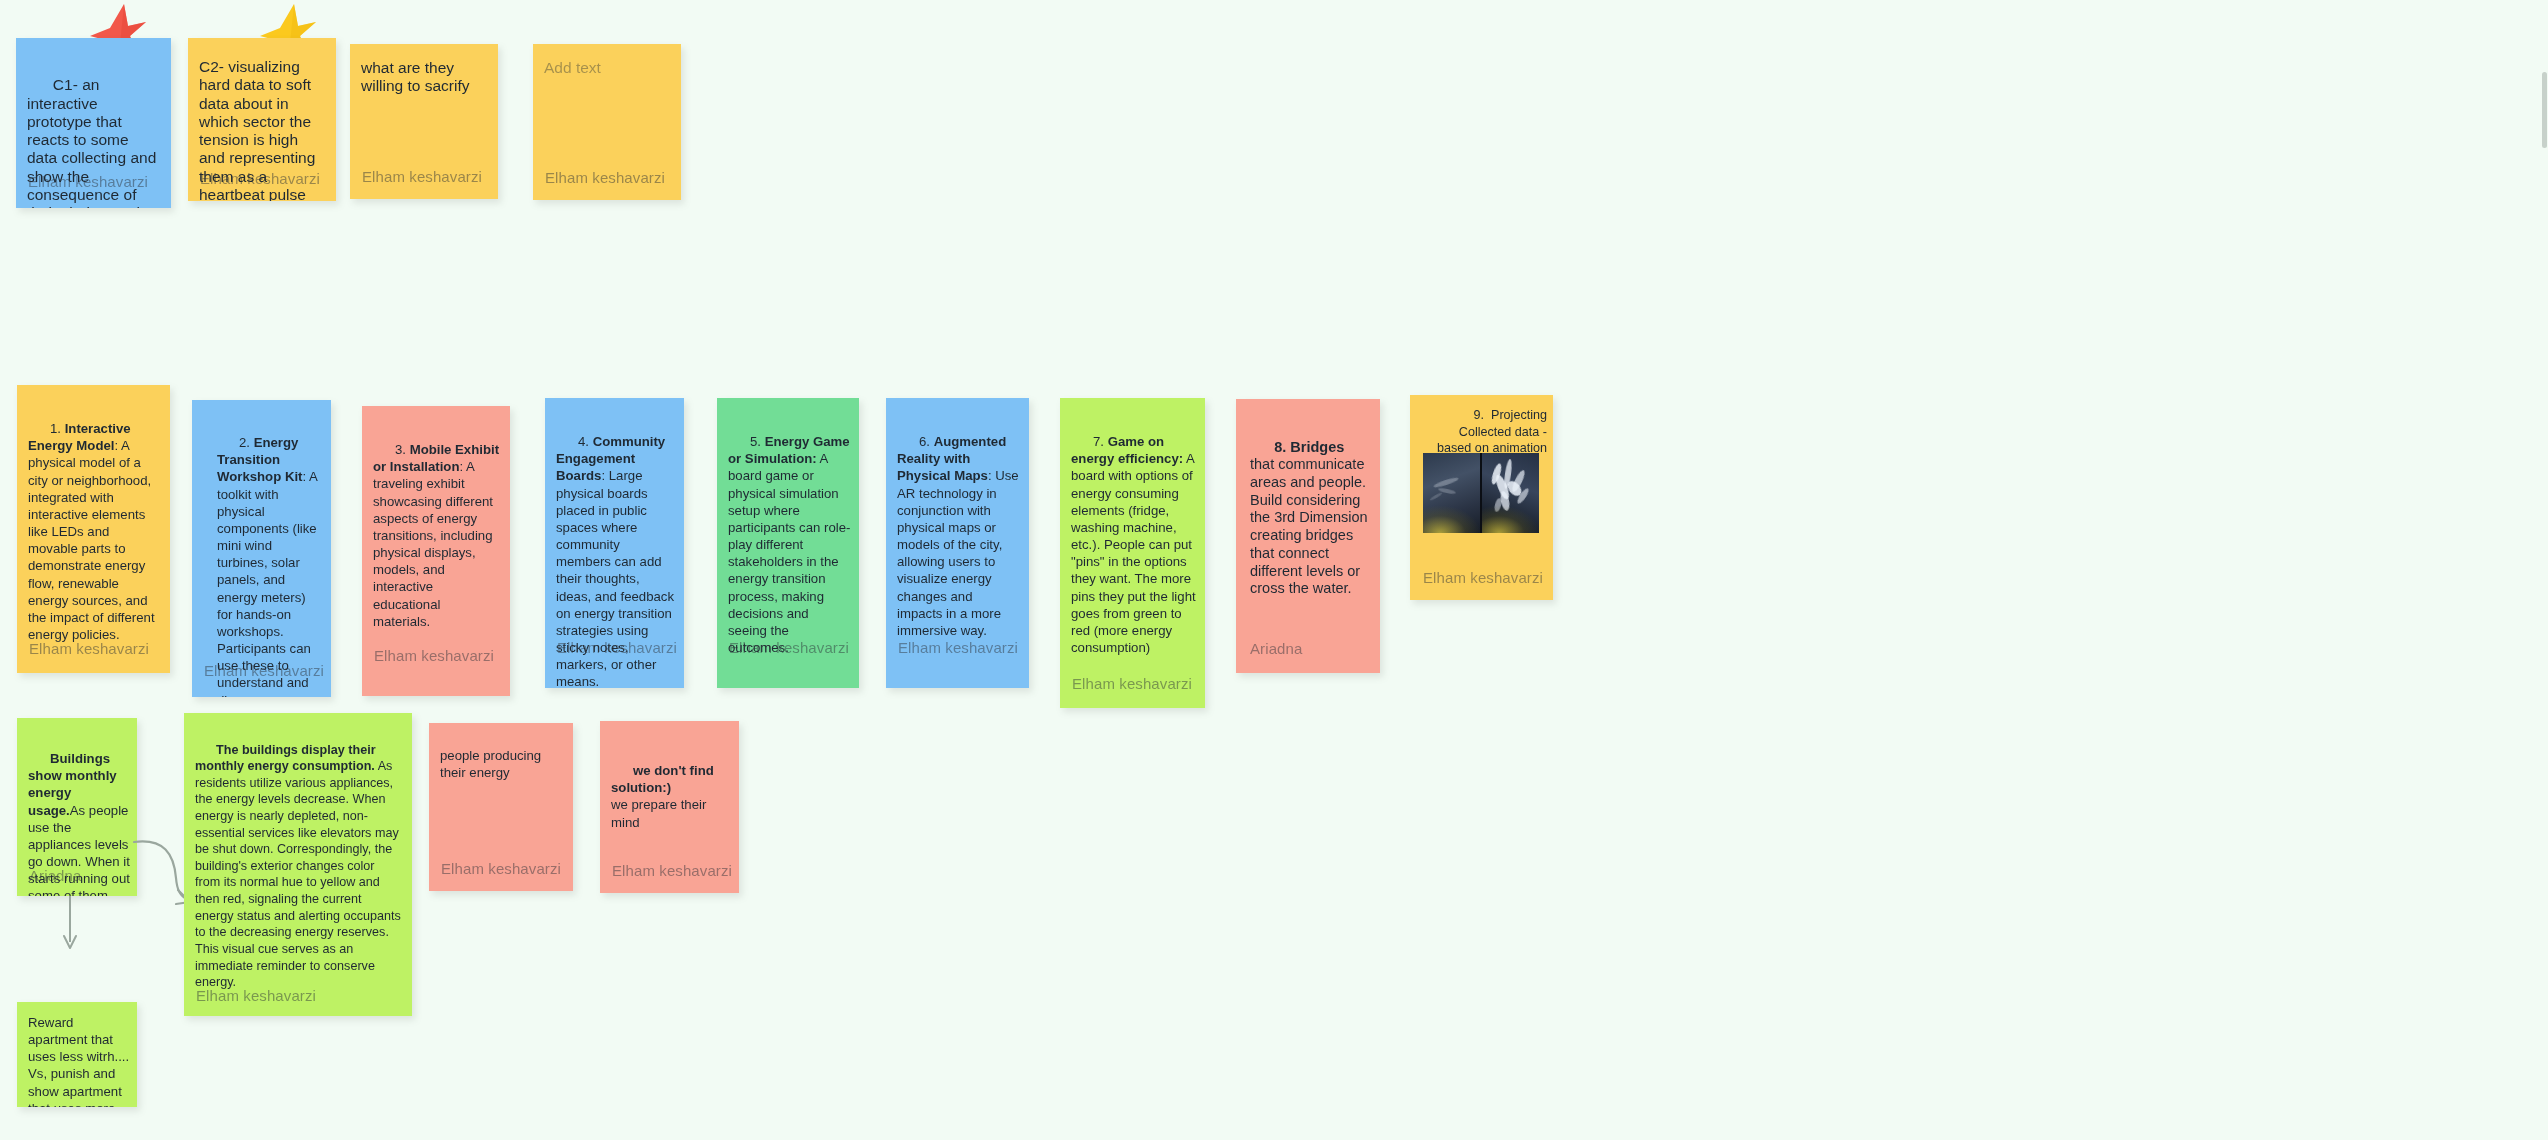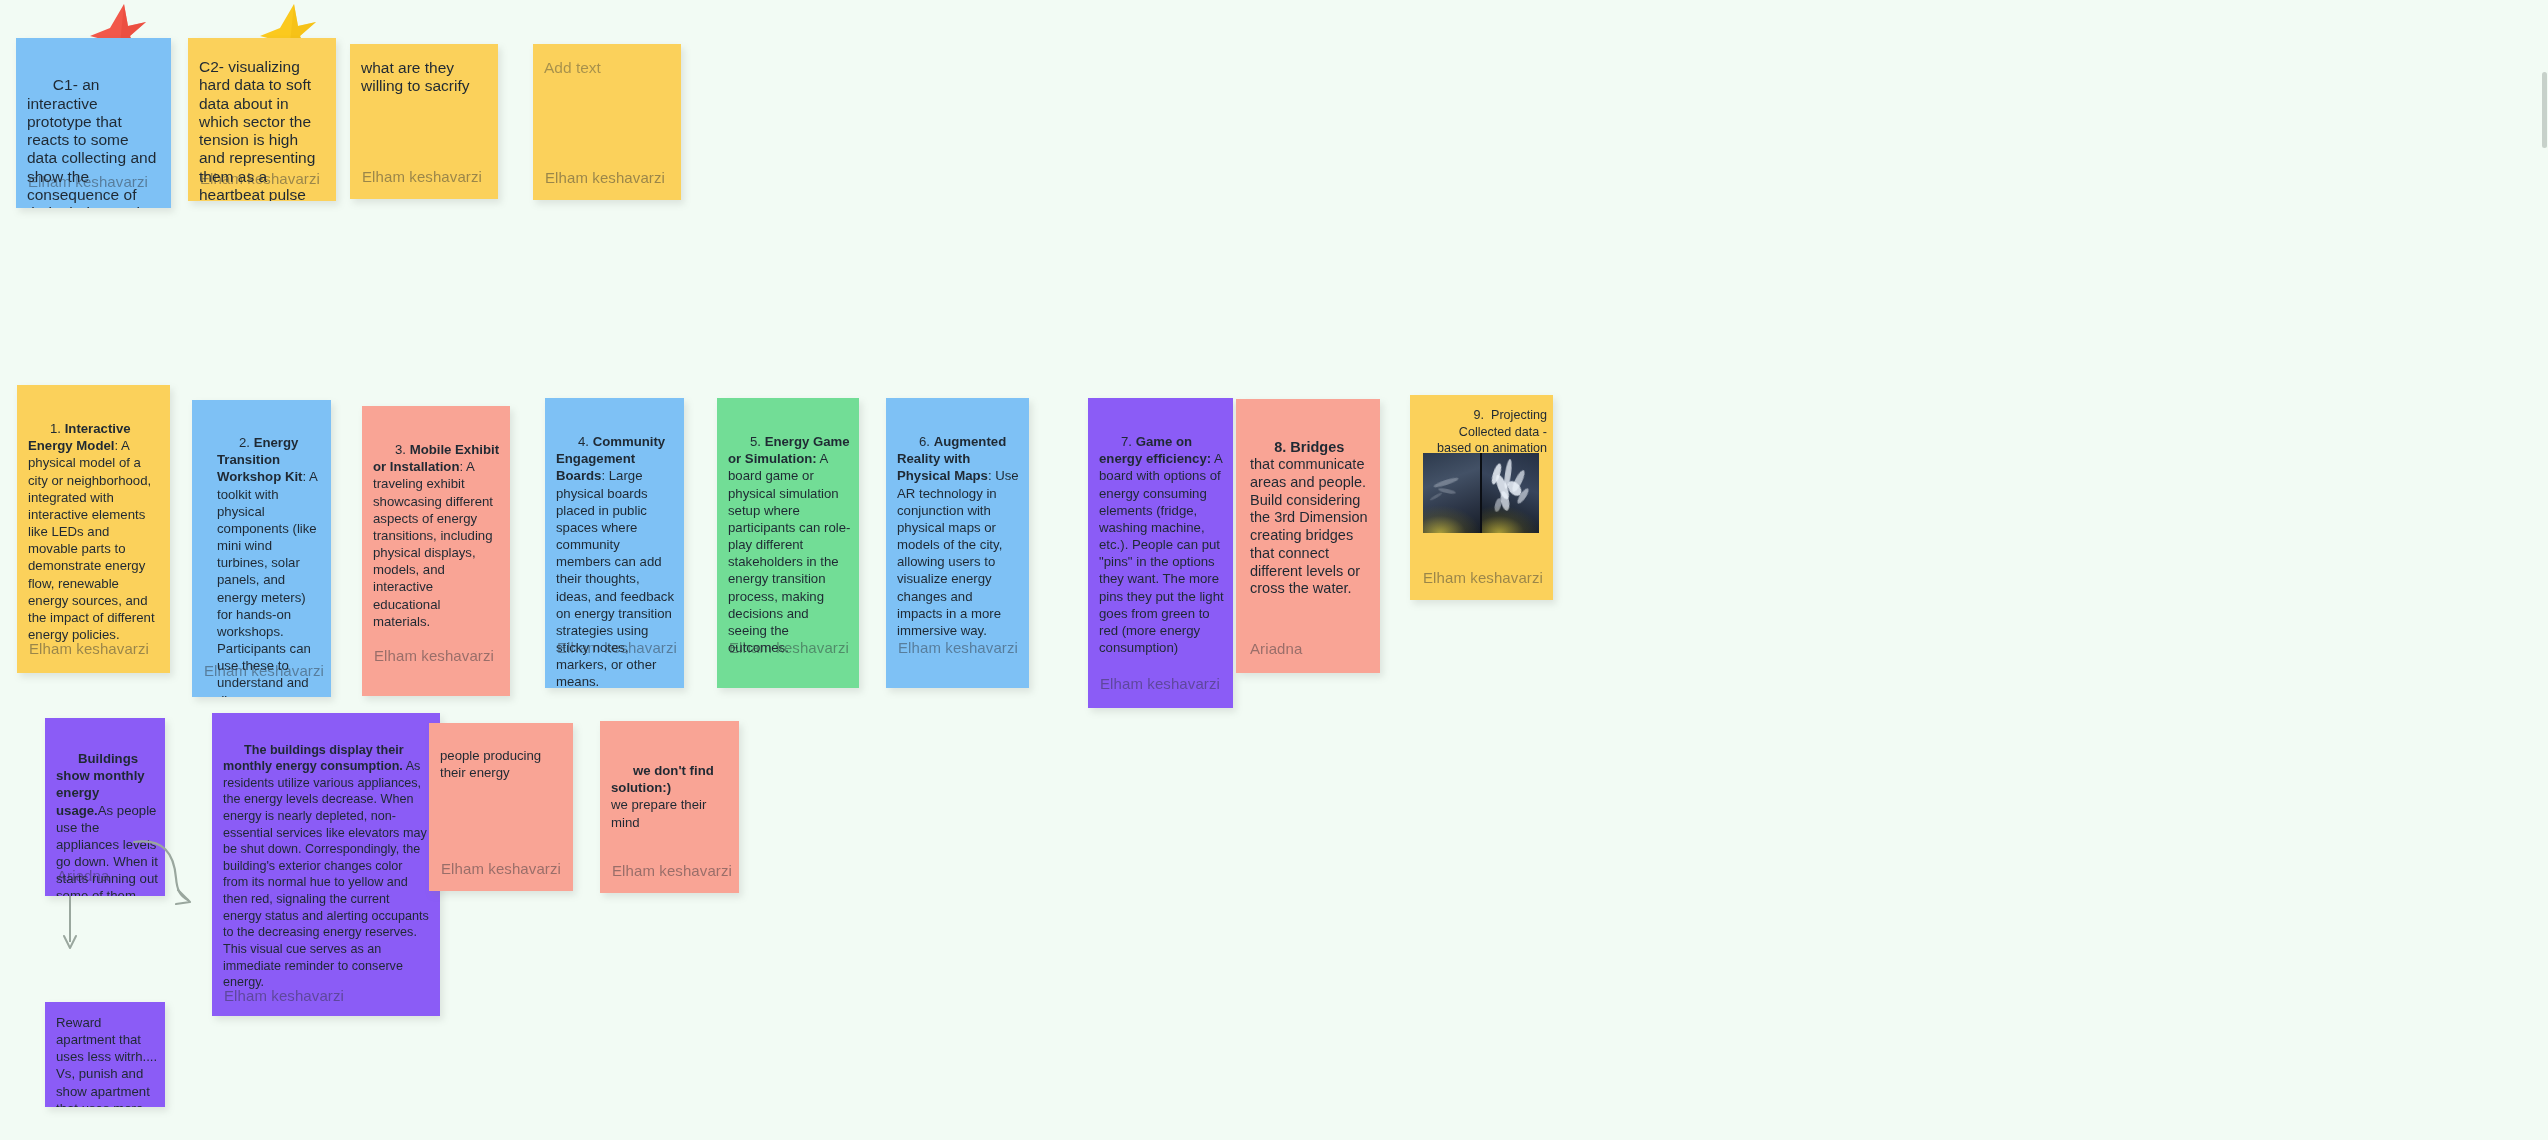--- a/index.html
+++ b/index.html
@@ -41,21 +41,21 @@
     opacity: .46;
     color: #2a2f36;
   }
   .placeholder { opacity: .38; }
 
   
   .c-blue    { background: #7ec1f5; }
   .c-yellow  { background: #fbd15b; }
   .c-salmon  { background: #f9a495; margin-top: 8px; }
   .c-green   { background: #72dd96; }
-  .c-purple  { background: #8b5cf6; margin-left: 28px; }
+  .c-purple  { background: #bef264; }
 
   
   .pin { position: absolute; }
   .pin svg { display: block; }
 
   
   .thumb {
     position: absolute;
     overflow: hidden;
     background: #1b2432;

